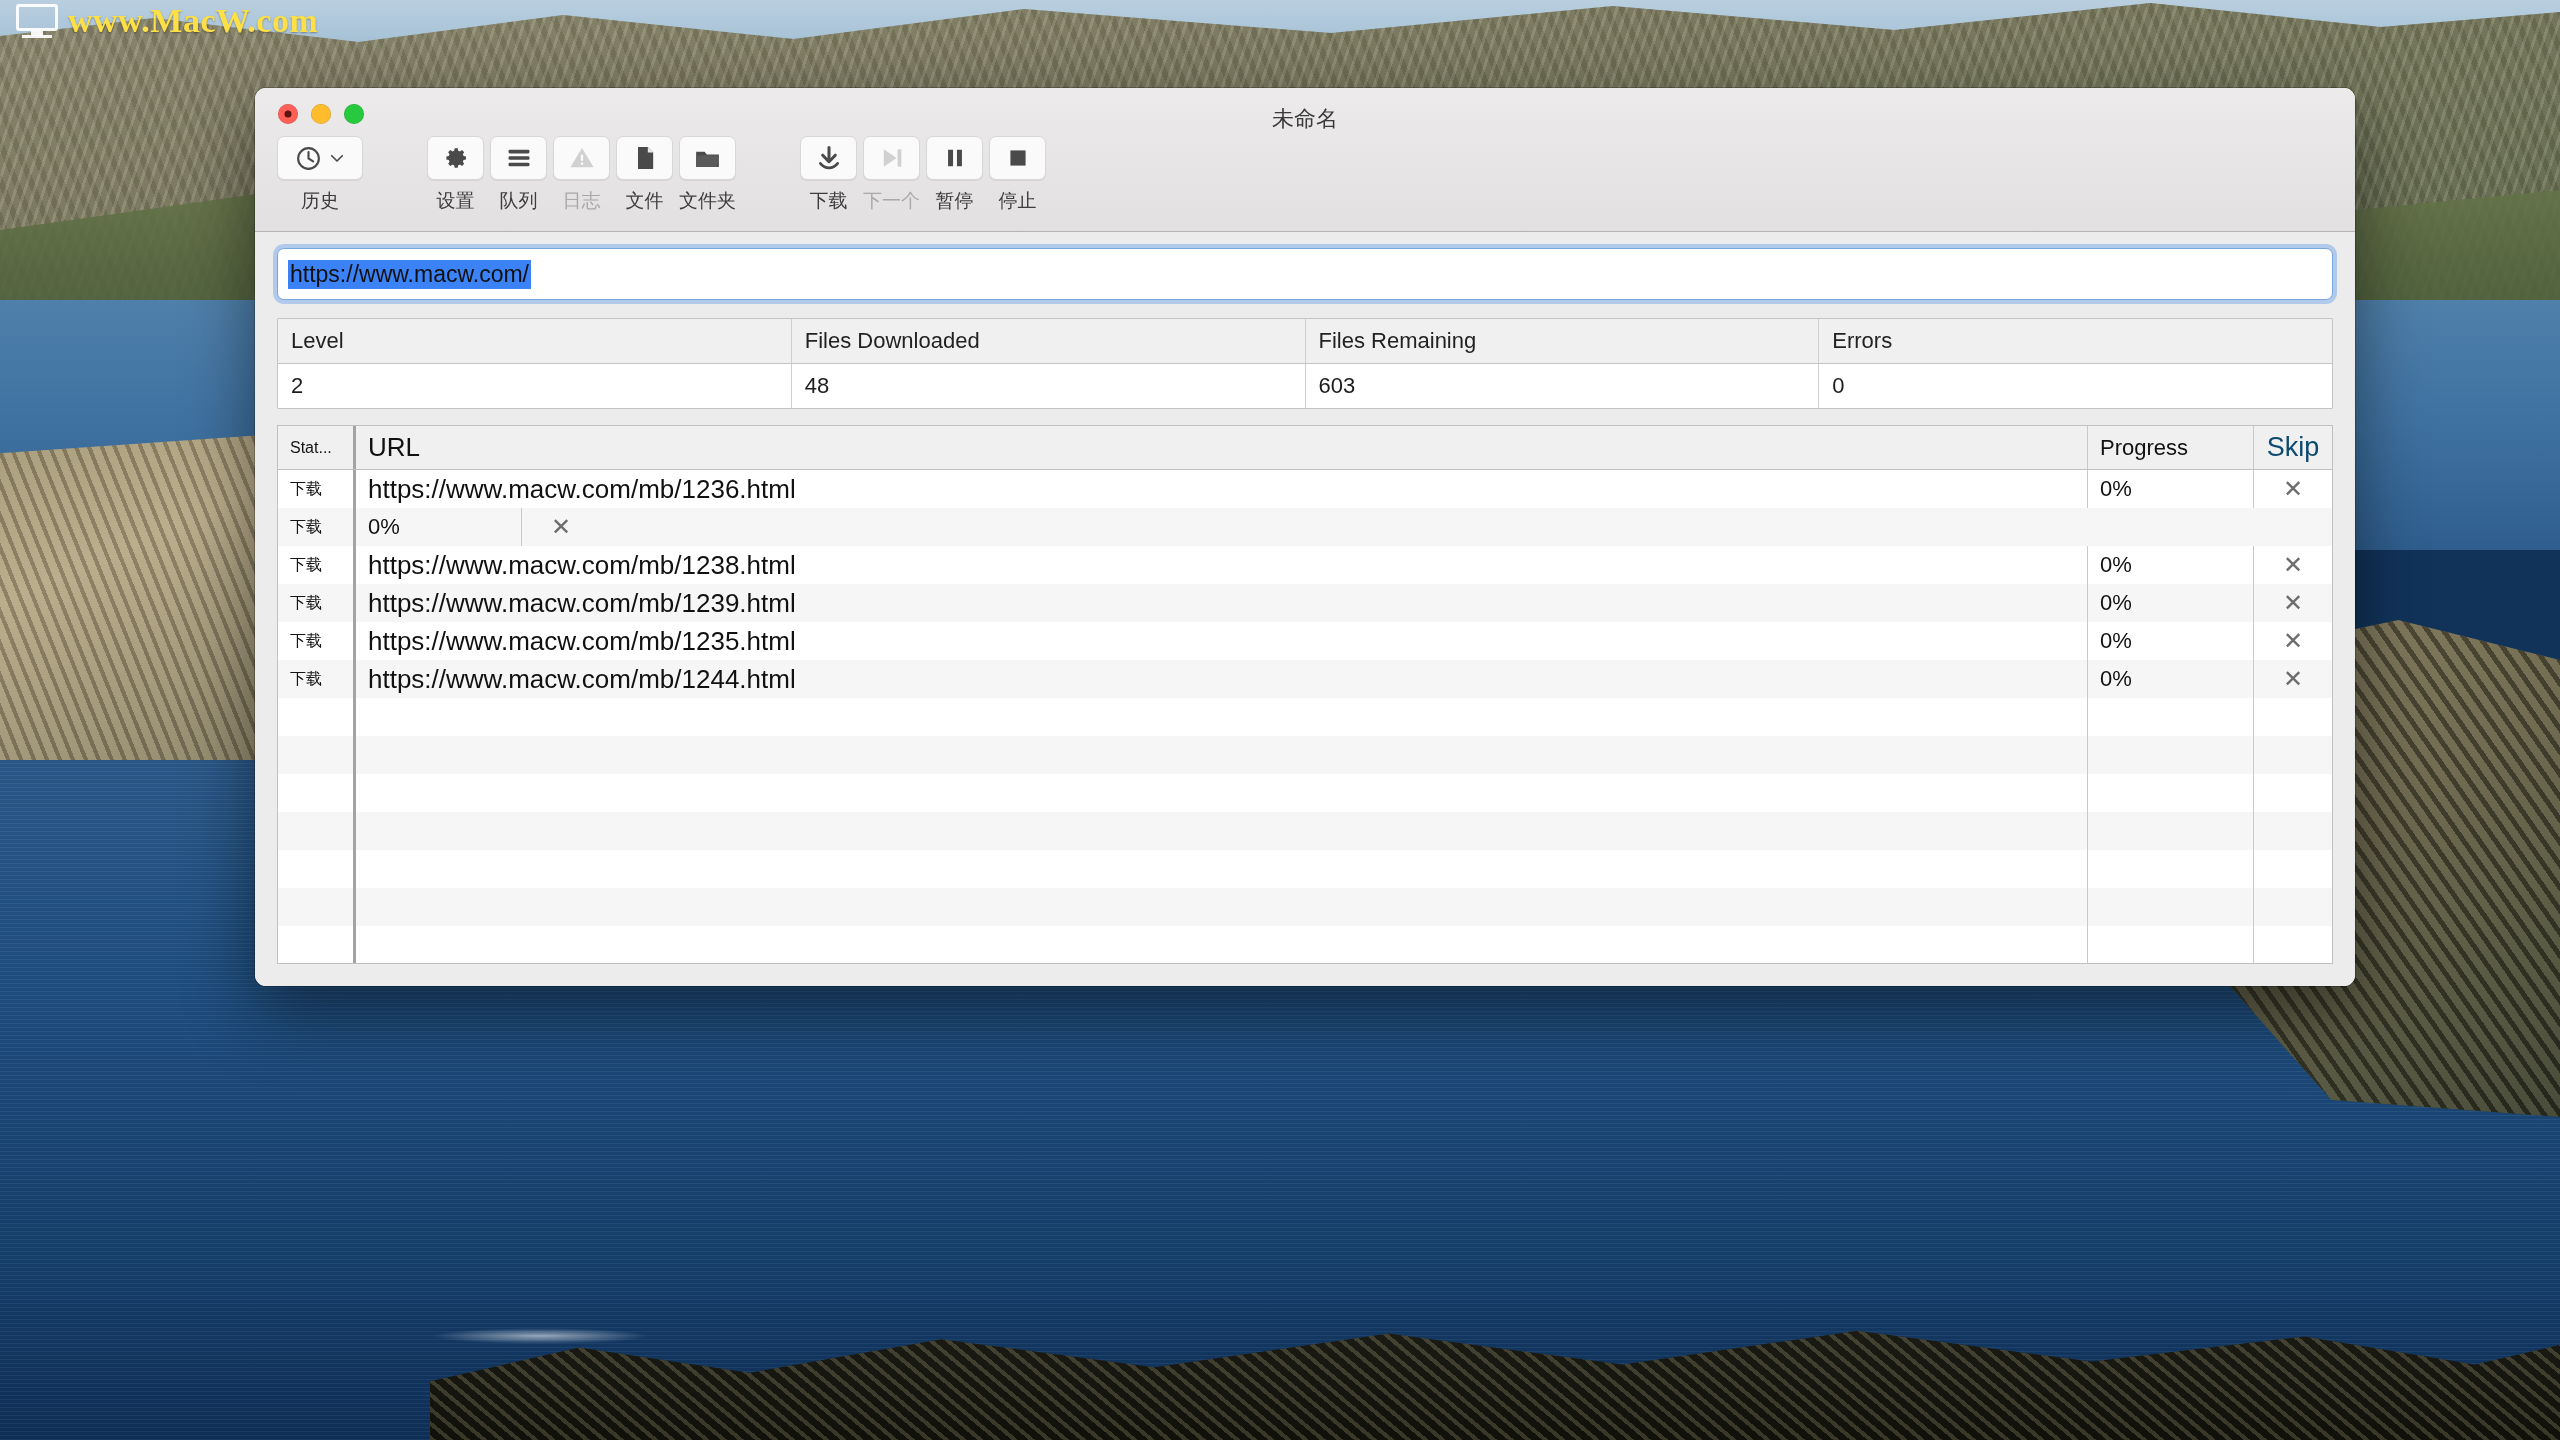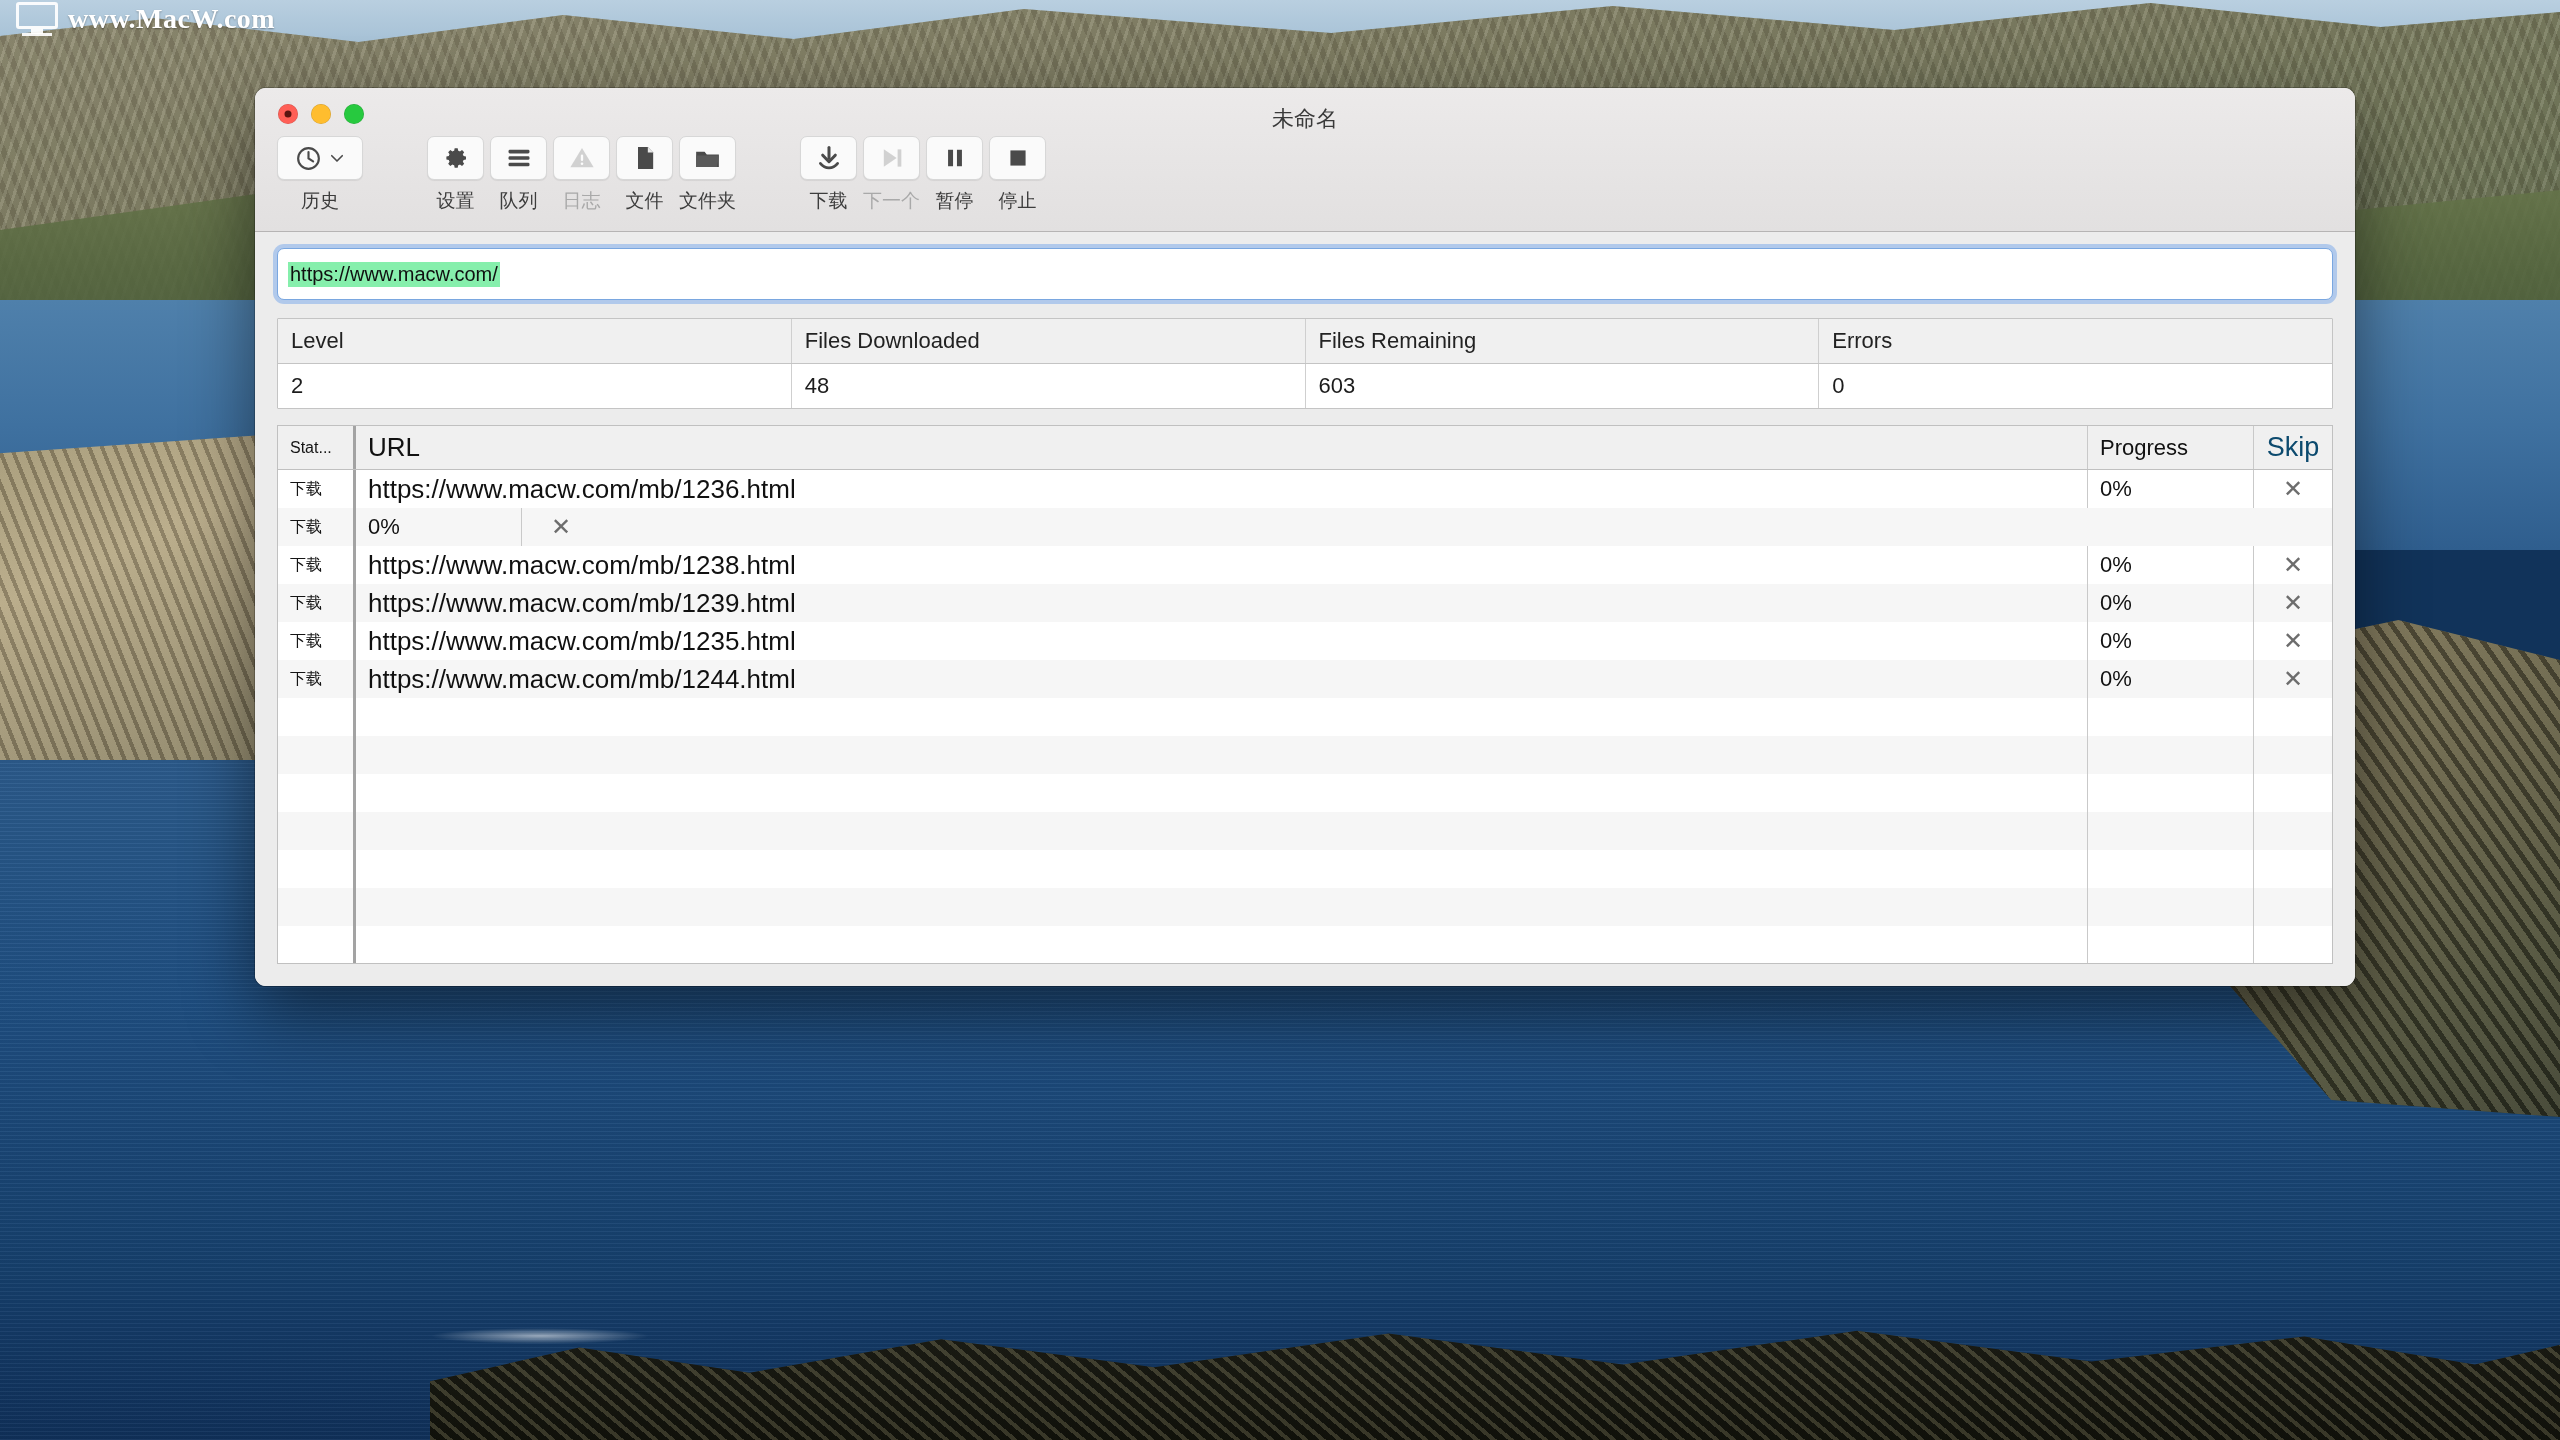--- a/index.html
+++ b/index.html
@@ -98,21 +98,21 @@
   #watermark .wm-icon .stand {
     position:absolute; left:15px; top:27px; width:12px; height:5px;
     background:rgba(255,255,255,.92);
   }
   #watermark .wm-icon .base {
     position:absolute; left:6px; top:31px; width:30px; height:3px;
     background:rgba(255,255,255,.92);
   }
   #watermark .wm-text {
     font-family:"Liberation Serif", serif;
-    font-size:28px; font-weight:700; color:#ffffff; letter-spacing:.5px;
+    font-size:34px; font-weight:700; color:#fde047; letter-spacing:.5px;
     text-shadow:0 1px 2px rgba(0,0,0,.35);
   }
 
   
   #app-window {
     position:absolute; left:255px; top:88px; width:2100px; height:898px;
     background:#ececec; border-radius:11px;
     box-shadow:0 26px 70px rgba(0,0,0,.48), 0 0 0 1px rgba(0,0,0,.22);
     overflow:hidden;
     display:flex; flex-direction:column;
@@ -170,21 +170,21 @@
     display:flex; flex-direction:column; min-height:0;
   }
 
   
   #url-field {
     height:52px; background:#ffffff; border:1px solid #7aa7e0; border-radius:7px;
     box-shadow:0 0 0 4px rgba(106,160,235,.45);
     display:flex; align-items:center; padding:0 10px; flex:none;
   }
   #url-value {
-    font-size:20px; color:#101010; background:#86efac; padding:1px 2px;
+    font-size:23px; color:#101010; background:#3b82f6; padding:1px 2px;
     white-space:nowrap;
   }
 
   
   #stats {
     margin-top:18px; border:1px solid #c4c4c4; background:#fff; flex:none;
     border-radius:1px; overflow:hidden;
   }
   #stats .srow { display:flex; }
   #stats .scell { flex:1 1 0; padding:9px 13px; font-size:22px; color:#1c1c1c;

